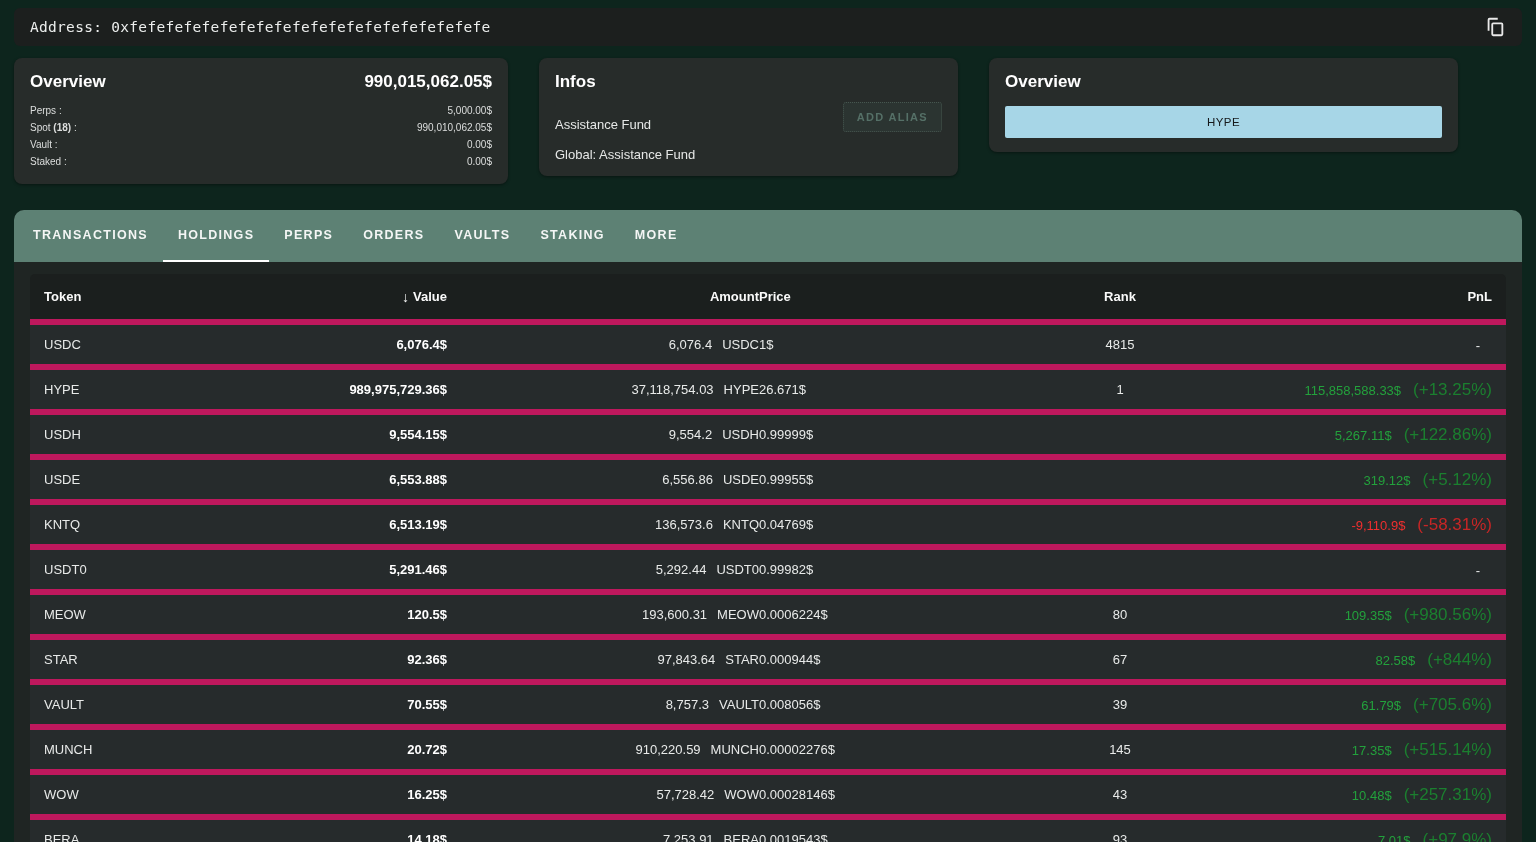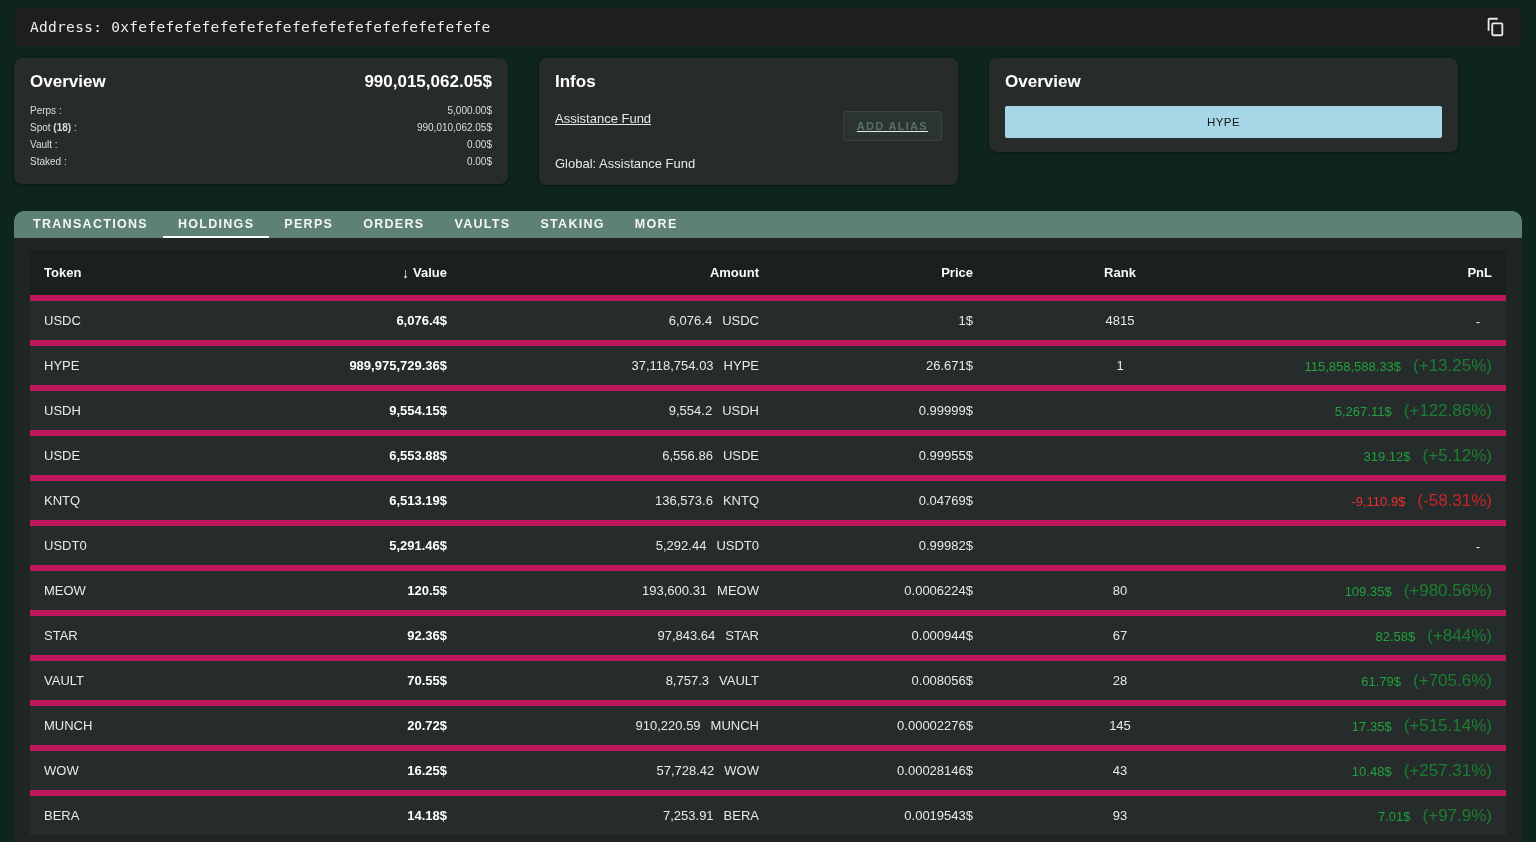--- a/index.html
+++ b/index.html
@@ -33,21 +33,21 @@
   .card-head { display:flex; justify-content:space-between; align-items:baseline; }
   .card-title { margin:0; font-size:17px; font-weight:700; color:#ffffff; }
   .card-total { font-size:17px; font-weight:700; color:#ffffff; }
 
   .overview-card { width:494px; }
   .ov-rows { margin-top:10px; }
   .ov-row { display:flex; justify-content:space-between; font-size:10px; color:#dcdedd; line-height:17px; }
   .ov-row b { font-weight:700; }
 
   .infos-card { width:419px; }
-  .infos-row { display:flex; justify-content:space-between; align-items:flex-start; margin-top:19px; font-size:13px; color:#e6e8e7;text-decoration:underline; }
+  .infos-row { display:flex; justify-content:space-between; align-items:flex-end; margin-top:10px; font-size:13px; color:#e6e8e7; }
   .add-alias {
     background:#2b3431; border:1px dotted #46564f; border-radius:3px;
     color:#557067; font-family:"Liberation Sans", sans-serif;
     font-size:11px; font-weight:700; letter-spacing:1.3px;
     padding:8px 13px; cursor:pointer;
   }
   .infos-global { margin-top:15px; font-size:13px; color:#e6e8e7; }
 
   .positions-card { width:469px; }
   .pos-chip {
@@ -55,21 +55,21 @@
     color:#16191b; text-align:center;
     font-size:11.5px; font-weight:500; letter-spacing:.4px;
     padding:10px 0; border-radius:2px; cursor:pointer;
   }
 
   
   .main-panel {
     margin:26px 14px 0; height:636px;
     background:#1f2523; border-radius:10px 10px 0 0; overflow:hidden;
   }
-  .tabs { display:flex; background: var(--tab-bar, #5d8174); height:27px; align-items:stretch; padding-left:4px; }
+  .tabs { display:flex; background: var(--tab-bar, #5d8174); height:52px; align-items:stretch; padding-left:4px; }
   .tab {
     display:flex; align-items:center; padding:0 15px;
     color:#f4f6f5; font-size:12.5px; font-weight:600; letter-spacing:1.3px;
     border-bottom:2px solid transparent; cursor:pointer; white-space:nowrap;
   }
   .tab.active { border-bottom-color:#ffffff; }
 
   
   .table { margin:12px 16px 0; }
   .t-head, .t-row {
@@ -82,21 +82,21 @@
     font-size:13px; font-weight:700; color:#fafafa;
   }
   .t-row {
     background:#262b2c; height:45px;
     border-top:6px solid #be185d;
     font-size:13px; color:#e8eae9;
   }
   .c-token { text-align:left; }
   .c-value { text-align:right; font-weight:700; color:#ffffff; }
   .c-amount { display:flex; justify-content:flex-end; gap:10px; }
-  .c-price { text-align:right; }
+  .c-price { }
   .c-rank { text-align:center; }
   .c-pnl { text-align:right; }
   .th { font-weight:700; color:#fafafa; }
   .c-value.th { display:flex; justify-content:flex-end; gap:4px; align-items:center; }
   .sort-arrow { font-weight:700; font-size:14px; }
   .c-pnl .pct { font-size:17px; margin-left:12px; }
   .pnl-up .val { color: var(--positive, #23a13c); }
   .pnl-up .pct { color:#1b7f2f; }
   .pnl-down .val { color: var(--negative, #ef2f2f); }
   .pnl-down .pct { color:#c62626; }
@@ -304,21 +304,21 @@
   </div>
 
   <div class="t-row">
     <div class="c-token">VAULT</div>
     <div class="c-value">70.55$</div>
     <div class="c-amount">
       <span class="num">8,757.3</span>
       <span class="sym">VAULT</span>
     </div>
     <div class="c-price">0.008056$</div>
-    <div class="c-rank">28</div>
+    <div class="c-rank">39</div>
     <div class="c-pnl pnl-up">
       <span class="val">61.79$</span><span class="pct">(+705.6%)</span>
     </div>
   </div>
 
   <div class="t-row">
     <div class="c-token">MUNCH</div>
     <div class="c-value">20.72$</div>
     <div class="c-amount">
       <span class="num">910,220.59</span>

